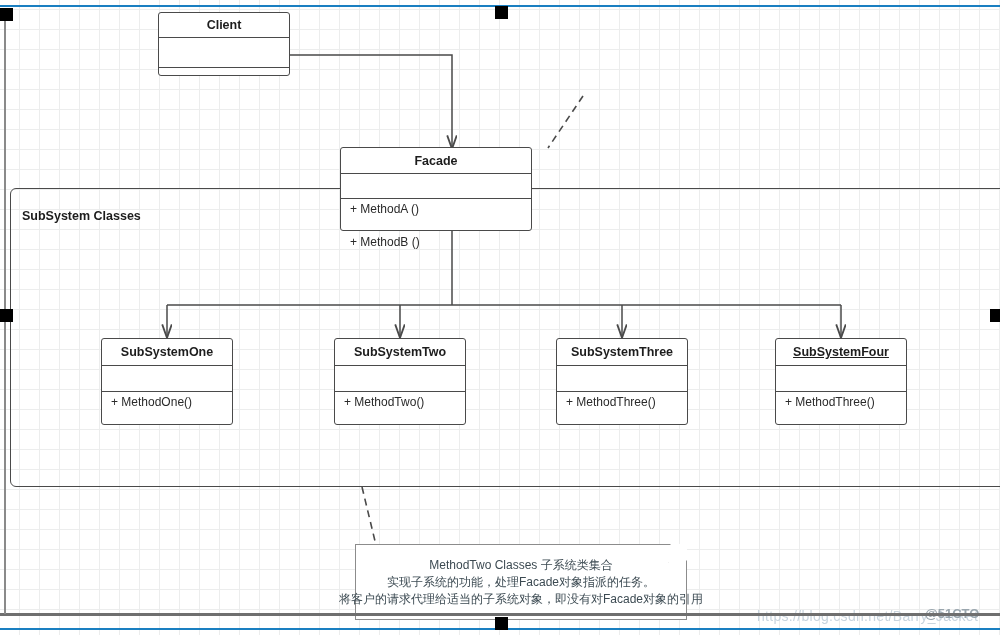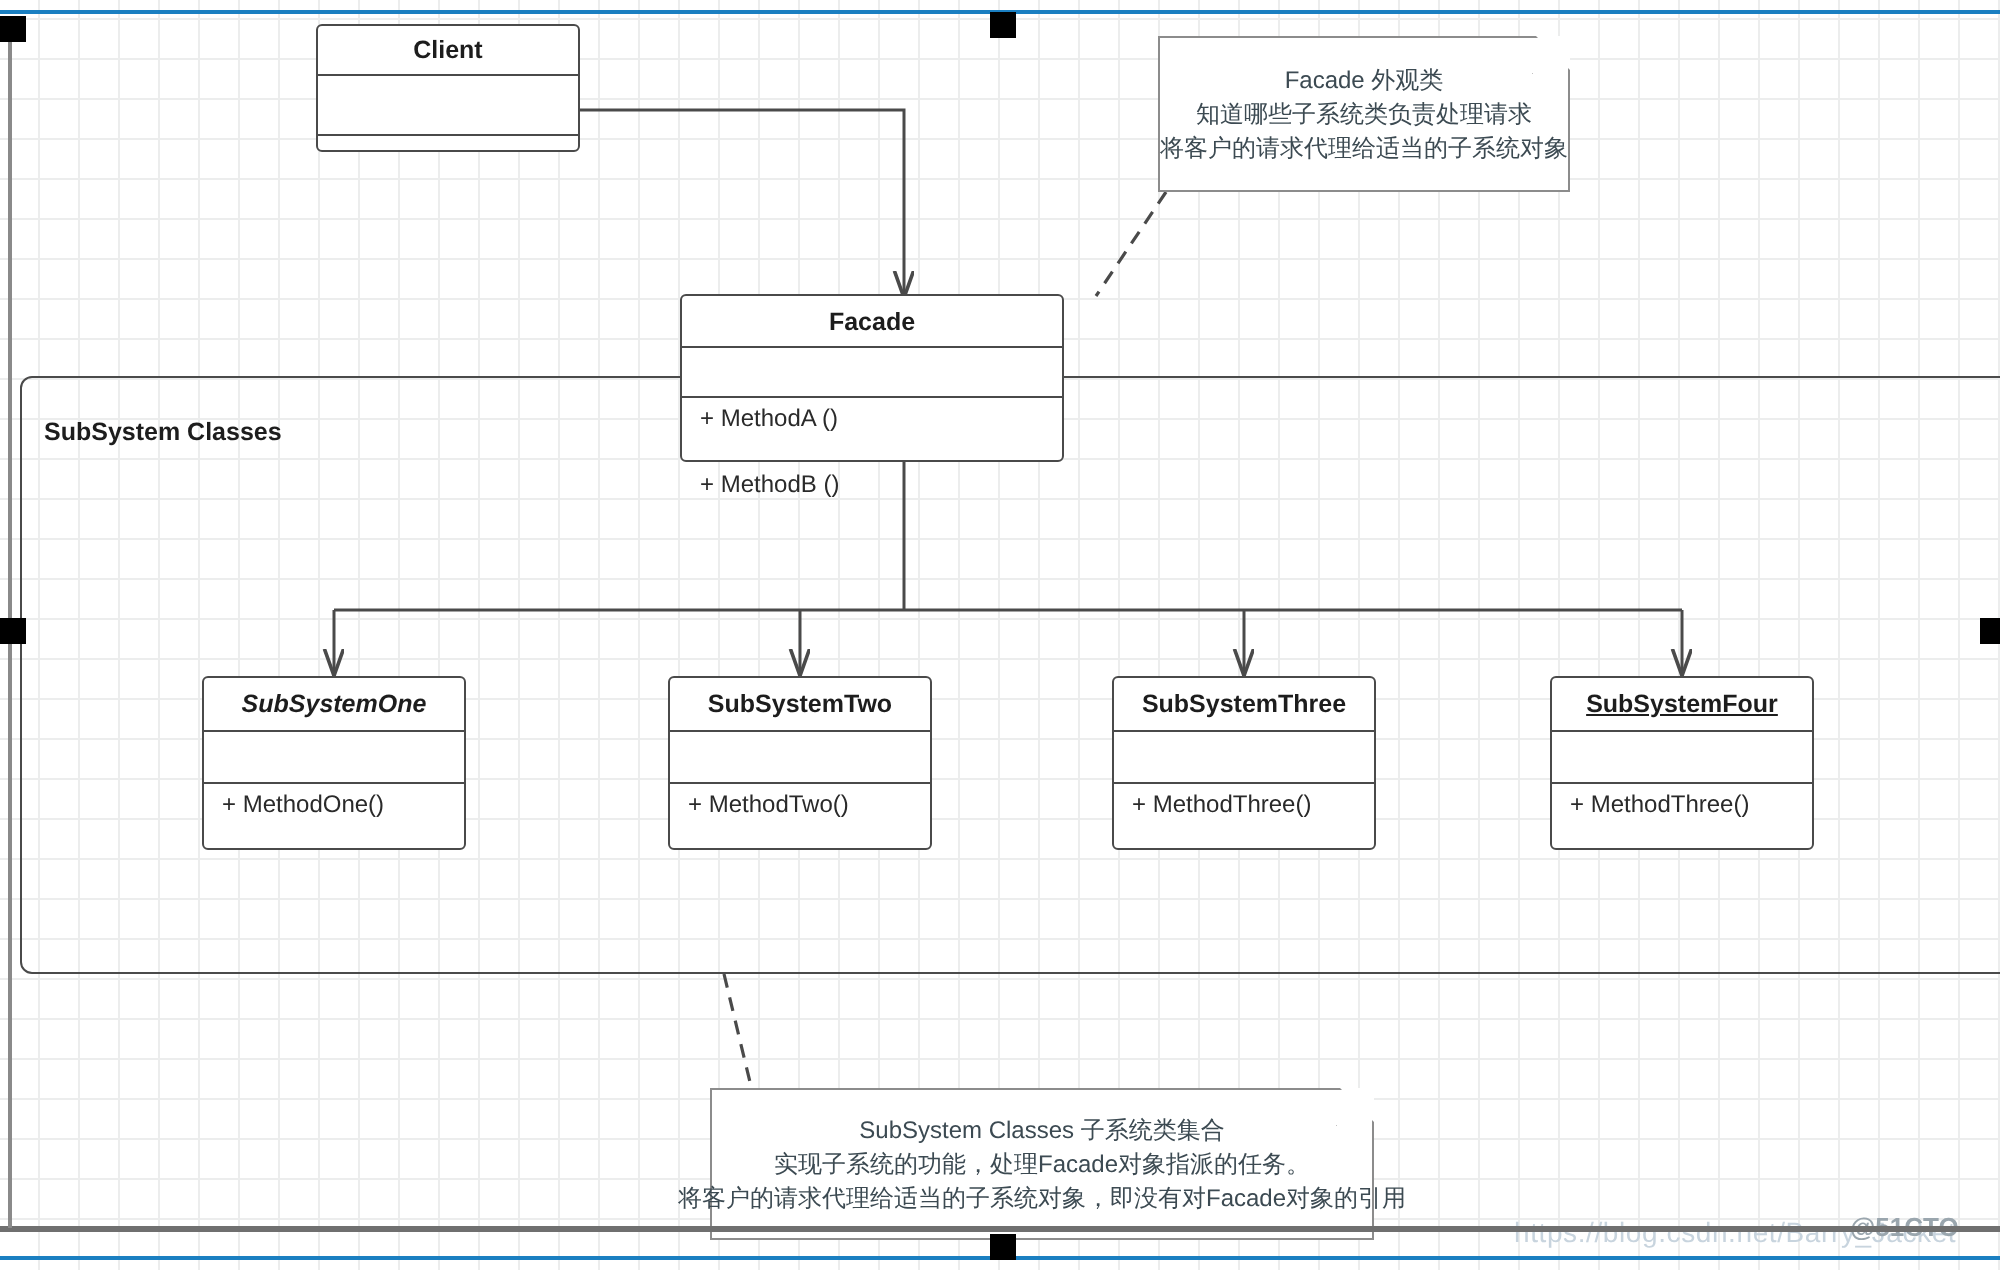--- a/index.html
+++ b/index.html
@@ -176,21 +176,21 @@
   <div class="umlbox" style="left:340px; top:147px; width:192px; height:84px;">
     <div class="row title" style="height:26px;">Facade</div>
     <div class="row members" style="height:25px;"></div>
     <div class="row members" style="height:31px;">
       <div class="member">+ MethodA ()</div>
       <div class="member">+ MethodB ()</div>
     </div>
   </div>
 
   <div class="umlbox" style="left:101px; top:338px; width:132px; height:87px;">
-    <div class="row title" style="height:27px;font-style:italic;">SubSystemOne</div>
+    <div class="row title" style="height:27px;">SubSystemOne</div>
     <div class="row members" style="height:26px;"></div>
     <div class="row members" style="height:32px;text-align:right;">
       <div class="member">+ MethodOne()</div>
     </div>
   </div>
 
   <div class="umlbox" style="left:334px; top:338px; width:132px; height:87px;">
     <div class="row title" style="height:27px;">SubSystemTwo</div>
     <div class="row members" style="height:26px;"></div>
     <div class="row members" style="height:32px;text-align:right;">
@@ -207,32 +207,25 @@
   </div>
 
   <div class="umlbox" style="left:775px; top:338px; width:132px; height:87px;">
     <div class="row title" style="height:27px;text-decoration:underline;">SubSystemFour</div>
     <div class="row members" style="height:26px;"></div>
     <div class="row members" style="height:32px;">
       <div class="member">+ MethodThree()</div>
     </div>
   </div>
 
-  <div class="note" style="left:579px; top:18px; width:206px; height:78px;">
-    <div class="fold"></div>
-    <div class="fold-edge"></div>
-    <span class="note-line">Facade 外观类</span>
-    <span class="note-line">知道哪些子系统类负责处理请求</span>
-    <span class="note-line">将客户的请求代理给适当的子系统对象</span>
-  </div>
 
   <div class="note" style="left:355px; top:544px; width:332px; height:76px;">
     <div class="fold"></div>
     <div class="fold-edge"></div>
-    <span class="note-line">SubSystem Classes 子系统类集合</span>
+    <span class="note-line">MethodTwo Classes 子系统类集合</span>
     <span class="note-line">实现子系统的功能，处理Facade对象指派的任务。</span>
     <span class="note-line">将客户的请求代理给适当的子系统对象，即没有对Facade对象的引用</span>
   </div>
 
   <div class="watermark" style="left:757px; top:608px;">https://blog.csdn.net/Barry_Jacket</div>
   <div class="watermark2" style="left:925px; top:606px;">@51CTO</div>
 
   <div class="sel-bottom-band"></div>
   <div class="sel-top"></div>
   <div class="sel-bottom"></div>

